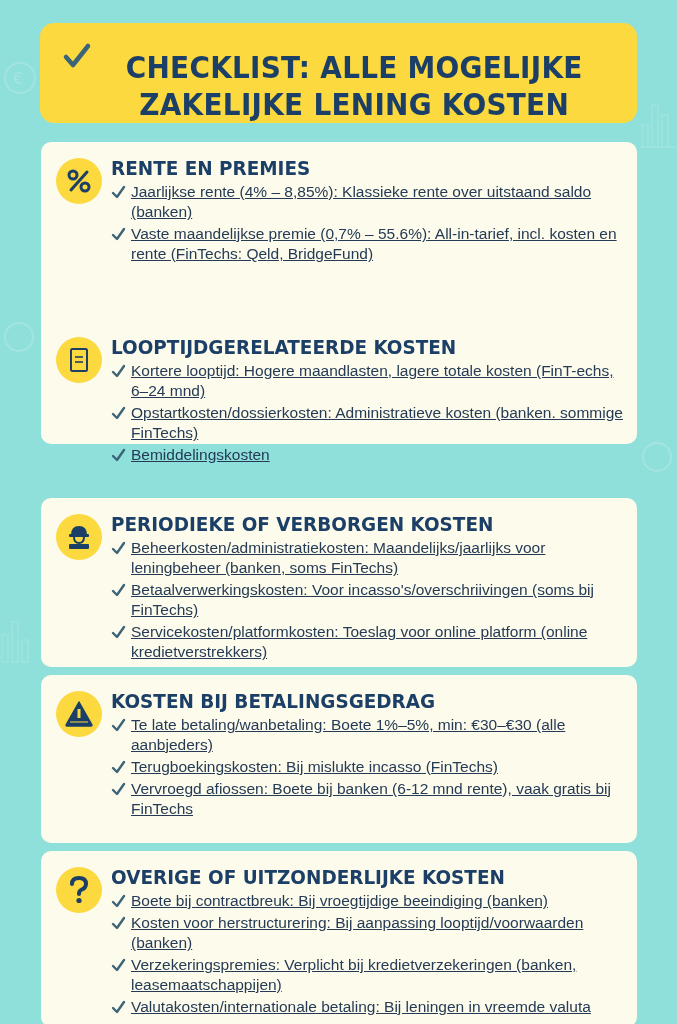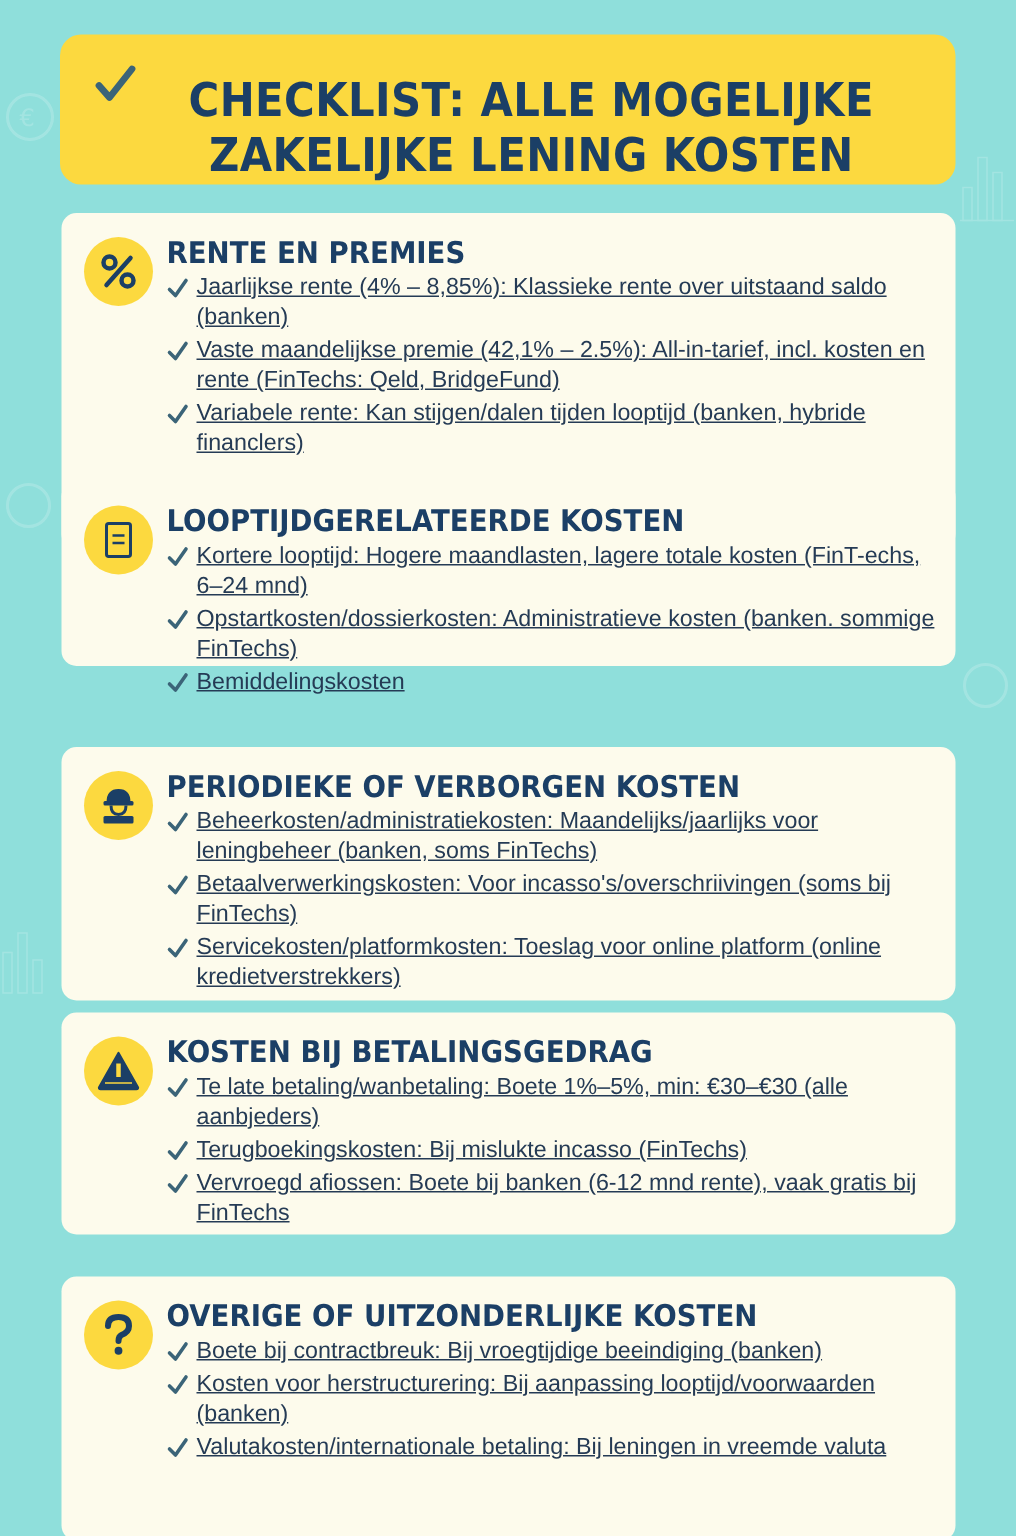--- a/index.html
+++ b/index.html
@@ -163,24 +163,21 @@
         <line x1="22" y1="5" x2="6" y2="23" stroke="#1b3f66" stroke-width="3" stroke-linecap="round"></line>
       </svg>
   </div>
   <div class="card-title">RENTE EN PREMIES</div>
   <ul class="items">
     <li class="item"><svg class="chk" viewBox="0 0 15 15">
           <path d="M2 8 L6 12 L13 2" fill="none" stroke="#3b6478" stroke-width="2.4" stroke-linecap="round" stroke-linejoin="round"></path>
         </svg><span>Jaarlijkse rente (4% – 8,85%): Klassieke rente over uitstaand saldo (banken)</span></li>
     <li class="item"><svg class="chk" viewBox="0 0 15 15">
           <path d="M2 8 L6 12 L13 2" fill="none" stroke="#3b6478" stroke-width="2.4" stroke-linecap="round" stroke-linejoin="round"></path>
-        </svg><span>Vaste maandelijkse premie (42,1% – 2.5%): All-in-tarief, incl. kosten en rente (FinTechs: Qeld, BridgeFund)</span></li>
-    <li class="item"><svg class="chk" viewBox="0 0 15 15">
-          <path d="M2 8 L6 12 L13 2" fill="none" stroke="#3b6478" stroke-width="2.4" stroke-linecap="round" stroke-linejoin="round"></path>
-        </svg><span>Variabele rente: Kan stijgen/dalen tijden looptijd (banken, hybride financlers)</span></li>
+        </svg><span>Vaste maandelijkse premie (0,7% – 55.6%): All-in-tarief, incl. kosten en rente (FinTechs: Qeld, BridgeFund)</span></li>
   </ul>
 </div>
 
 <div class="card" style="top:321px;height:123px;">
   <div class="card-icon">
     <svg width="22" height="26" viewBox="0 0 22 26">
         <rect x="3" y="2" width="16" height="22" rx="1.5" fill="none" stroke="#1b3f66" stroke-width="2"></rect>
         <line x1="7" y1="10" x2="15" y2="10" stroke="#1b3f66" stroke-width="1.6"></line>
         <line x1="7" y1="15" x2="15" y2="15" stroke="#1b3f66" stroke-width="1.6"></line>
       </svg>
@@ -215,21 +212,21 @@
         </svg><span>Beheerkosten/administratiekosten: Maandelijks/jaarlijks voor leningbeheer (banken, soms FinTechs)</span></li>
     <li class="item"><svg class="chk" viewBox="0 0 15 15">
           <path d="M2 8 L6 12 L13 2" fill="none" stroke="#3b6478" stroke-width="2.4" stroke-linecap="round" stroke-linejoin="round"></path>
         </svg><span>Betaalverwerkingskosten: Voor incasso's/overschriivingen (soms bij FinTechs)</span></li>
     <li class="item"><svg class="chk" viewBox="0 0 15 15">
           <path d="M2 8 L6 12 L13 2" fill="none" stroke="#3b6478" stroke-width="2.4" stroke-linecap="round" stroke-linejoin="round"></path>
         </svg><span>Servicekosten/platformkosten: Toeslag voor online platform (online kredietverstrekkers)</span></li>
   </ul>
 </div>
 
-<div class="card" style="top:675px;height:148px;">
+<div class="card" style="top:675px;height:168px;">
   <div class="card-icon">
     <svg width="30" height="28" viewBox="0 0 30 28">
         <path d="M15 2 L28 25 Q28 26 27 26 L3 26 Q2 26 2 25 Z" fill="#1b3f66" stroke="#1b3f66" stroke-width="1.5" stroke-linejoin="round"></path>
         <rect x="13.5" y="9" width="3" height="9" fill="#fcd93f"></rect>
         <line x1="6" y1="22" x2="24" y2="22" stroke="#fcd93f" stroke-width="1"></line>
       </svg>
   </div>
   <div class="card-title">KOSTEN BIJ BETALINGSGEDRAG</div>
   <ul class="items">
     <li class="item"><svg class="chk" viewBox="0 0 15 15">
@@ -254,15 +251,18 @@
   <div class="card-title">OVERIGE OF UITZONDERLIJKE KOSTEN</div>
   <ul class="items">
     <li class="item"><svg class="chk" viewBox="0 0 15 15">
           <path d="M2 8 L6 12 L13 2" fill="none" stroke="#3b6478" stroke-width="2.4" stroke-linecap="round" stroke-linejoin="round"></path>
         </svg><span>Boete bij contractbreuk: Bij vroegtijdige beeindiging (banken)</span></li>
     <li class="item"><svg class="chk" viewBox="0 0 15 15">
           <path d="M2 8 L6 12 L13 2" fill="none" stroke="#3b6478" stroke-width="2.4" stroke-linecap="round" stroke-linejoin="round"></path>
         </svg><span>Kosten voor herstructurering: Bij aanpassing looptijd/voorwaarden (banken)</span></li>
     <li class="item"><svg class="chk" viewBox="0 0 15 15">
           <path d="M2 8 L6 12 L13 2" fill="none" stroke="#3b6478" stroke-width="2.4" stroke-linecap="round" stroke-linejoin="round"></path>
+        </svg><span>Verzekeringspremies: Verplicht bij kredietverzekeringen (banken, leasemaatschappijen)</span></li>
+    <li class="item"><svg class="chk" viewBox="0 0 15 15">
+          <path d="M2 8 L6 12 L13 2" fill="none" stroke="#3b6478" stroke-width="2.4" stroke-linecap="round" stroke-linejoin="round"></path>
         </svg><span>Valutakosten/internationale betaling: Bij leningen in vreemde valuta</span></li>
   </ul>
 </div>
 
 </body></html>

